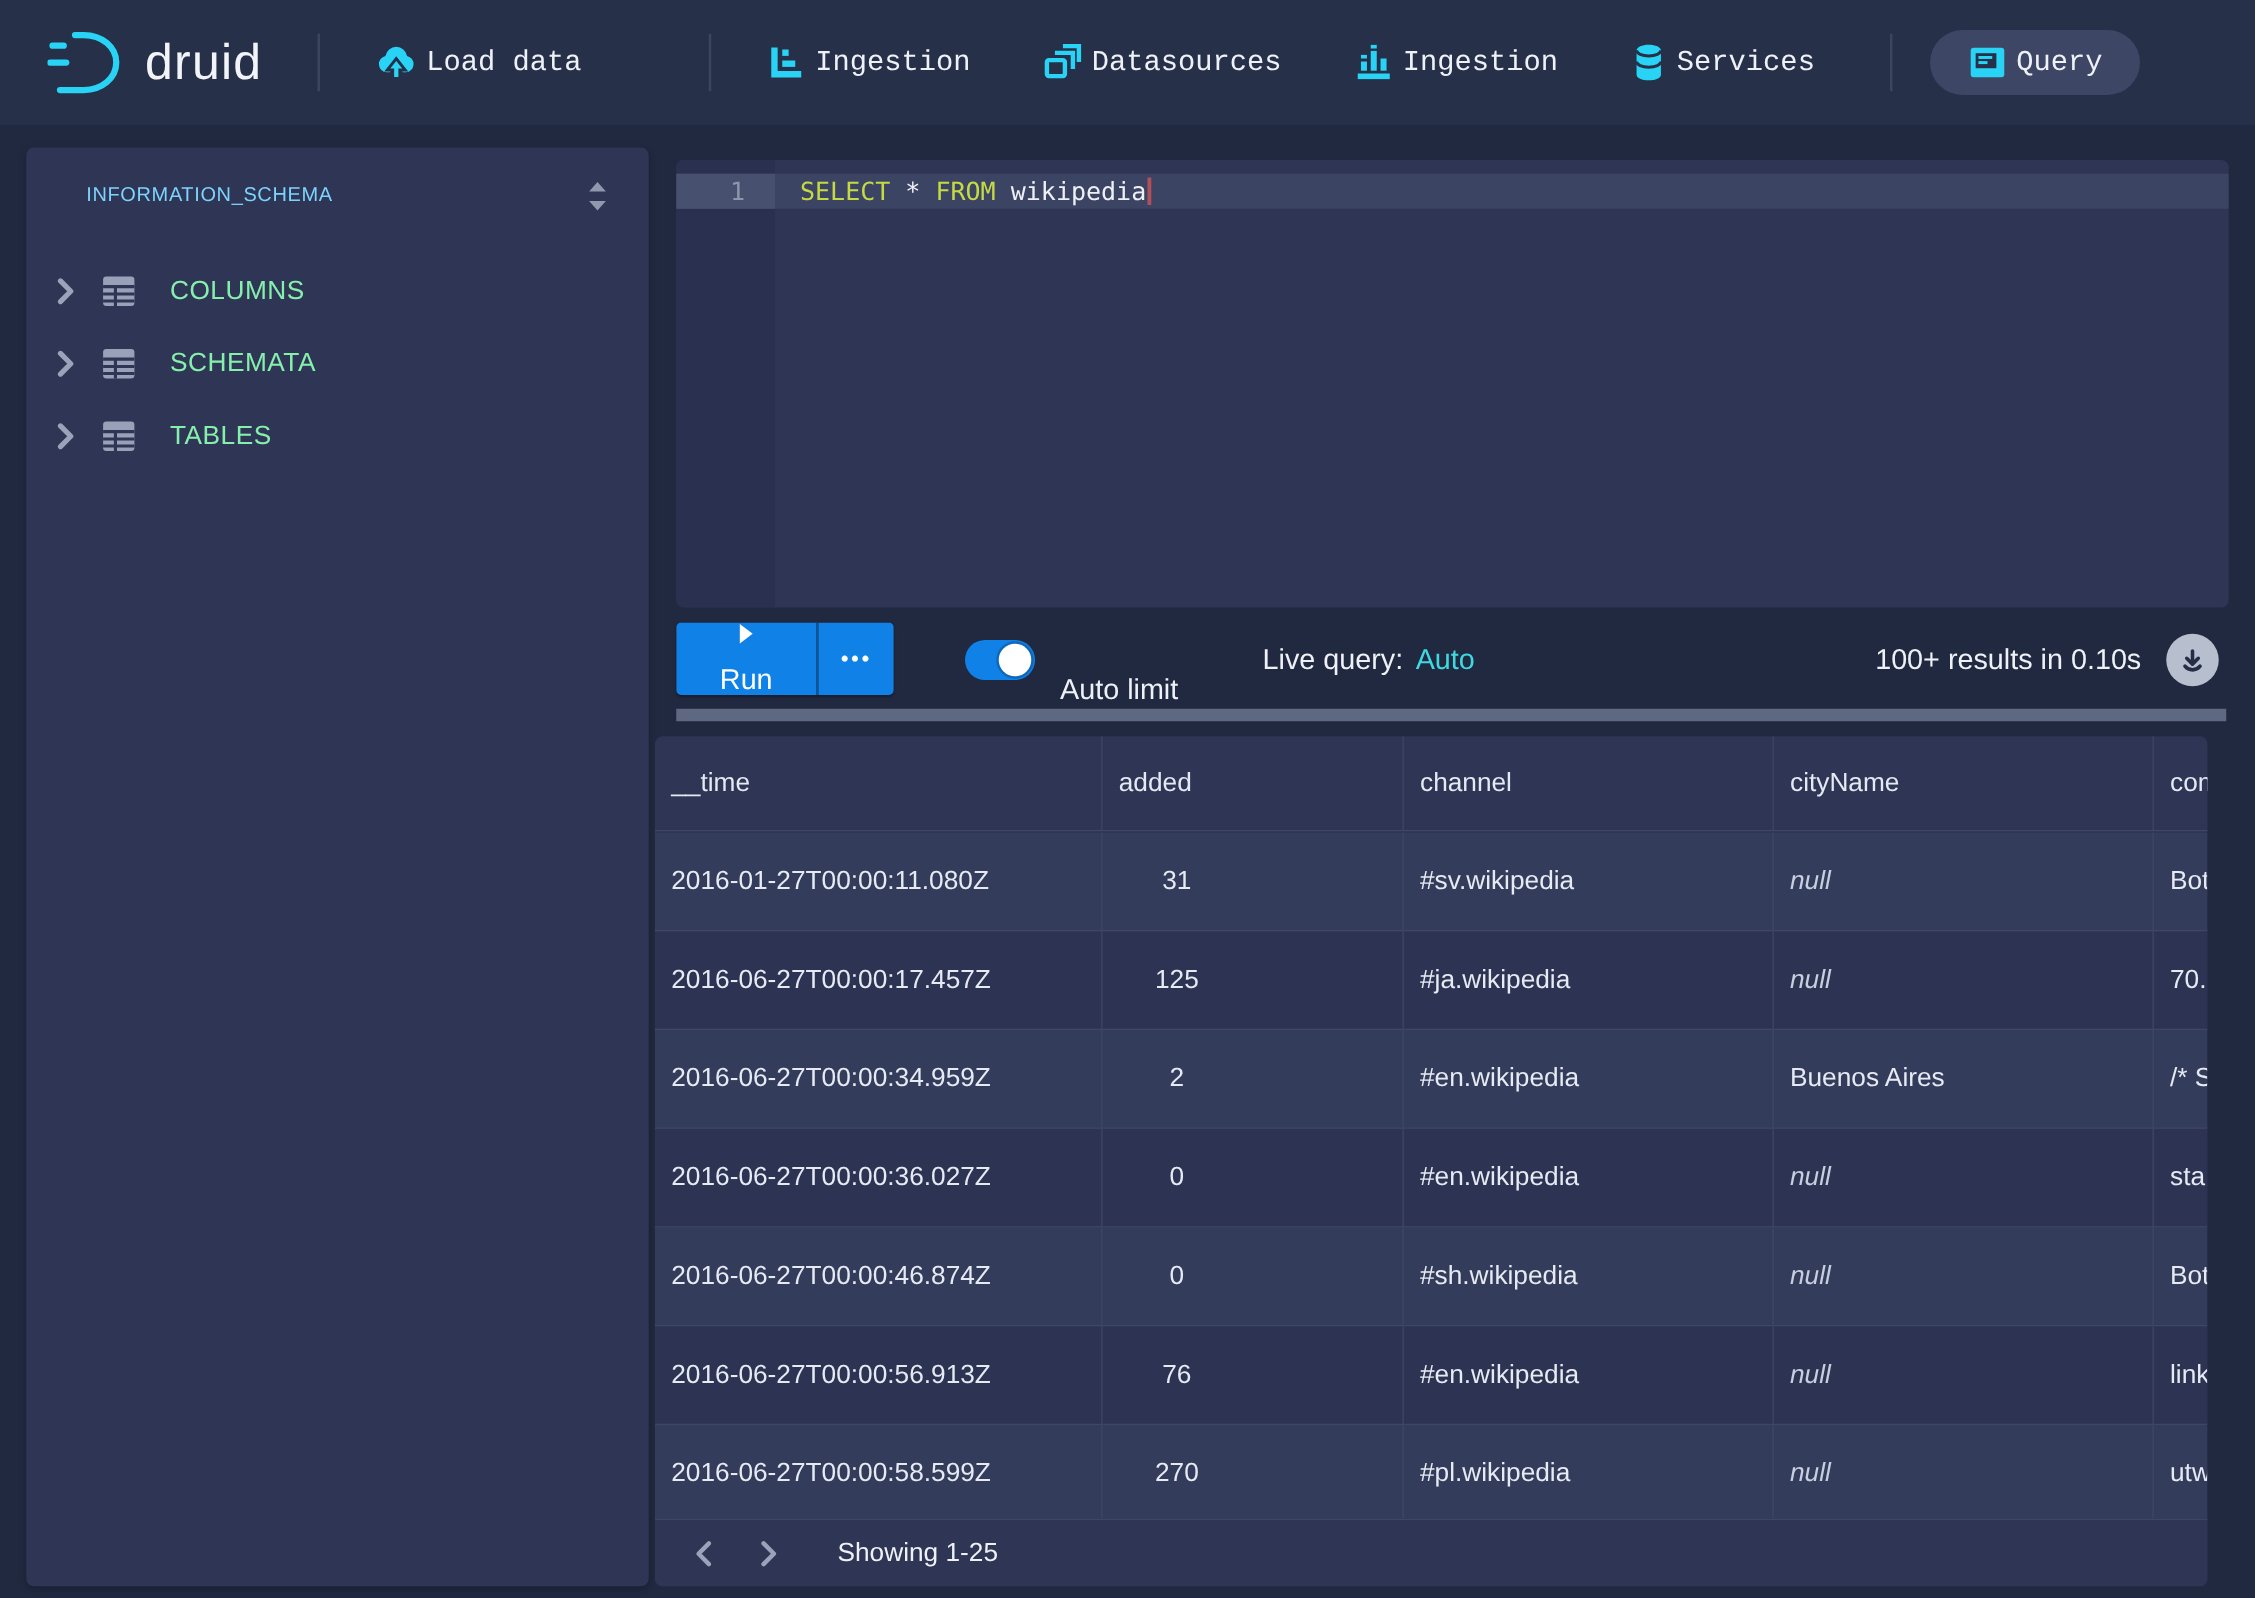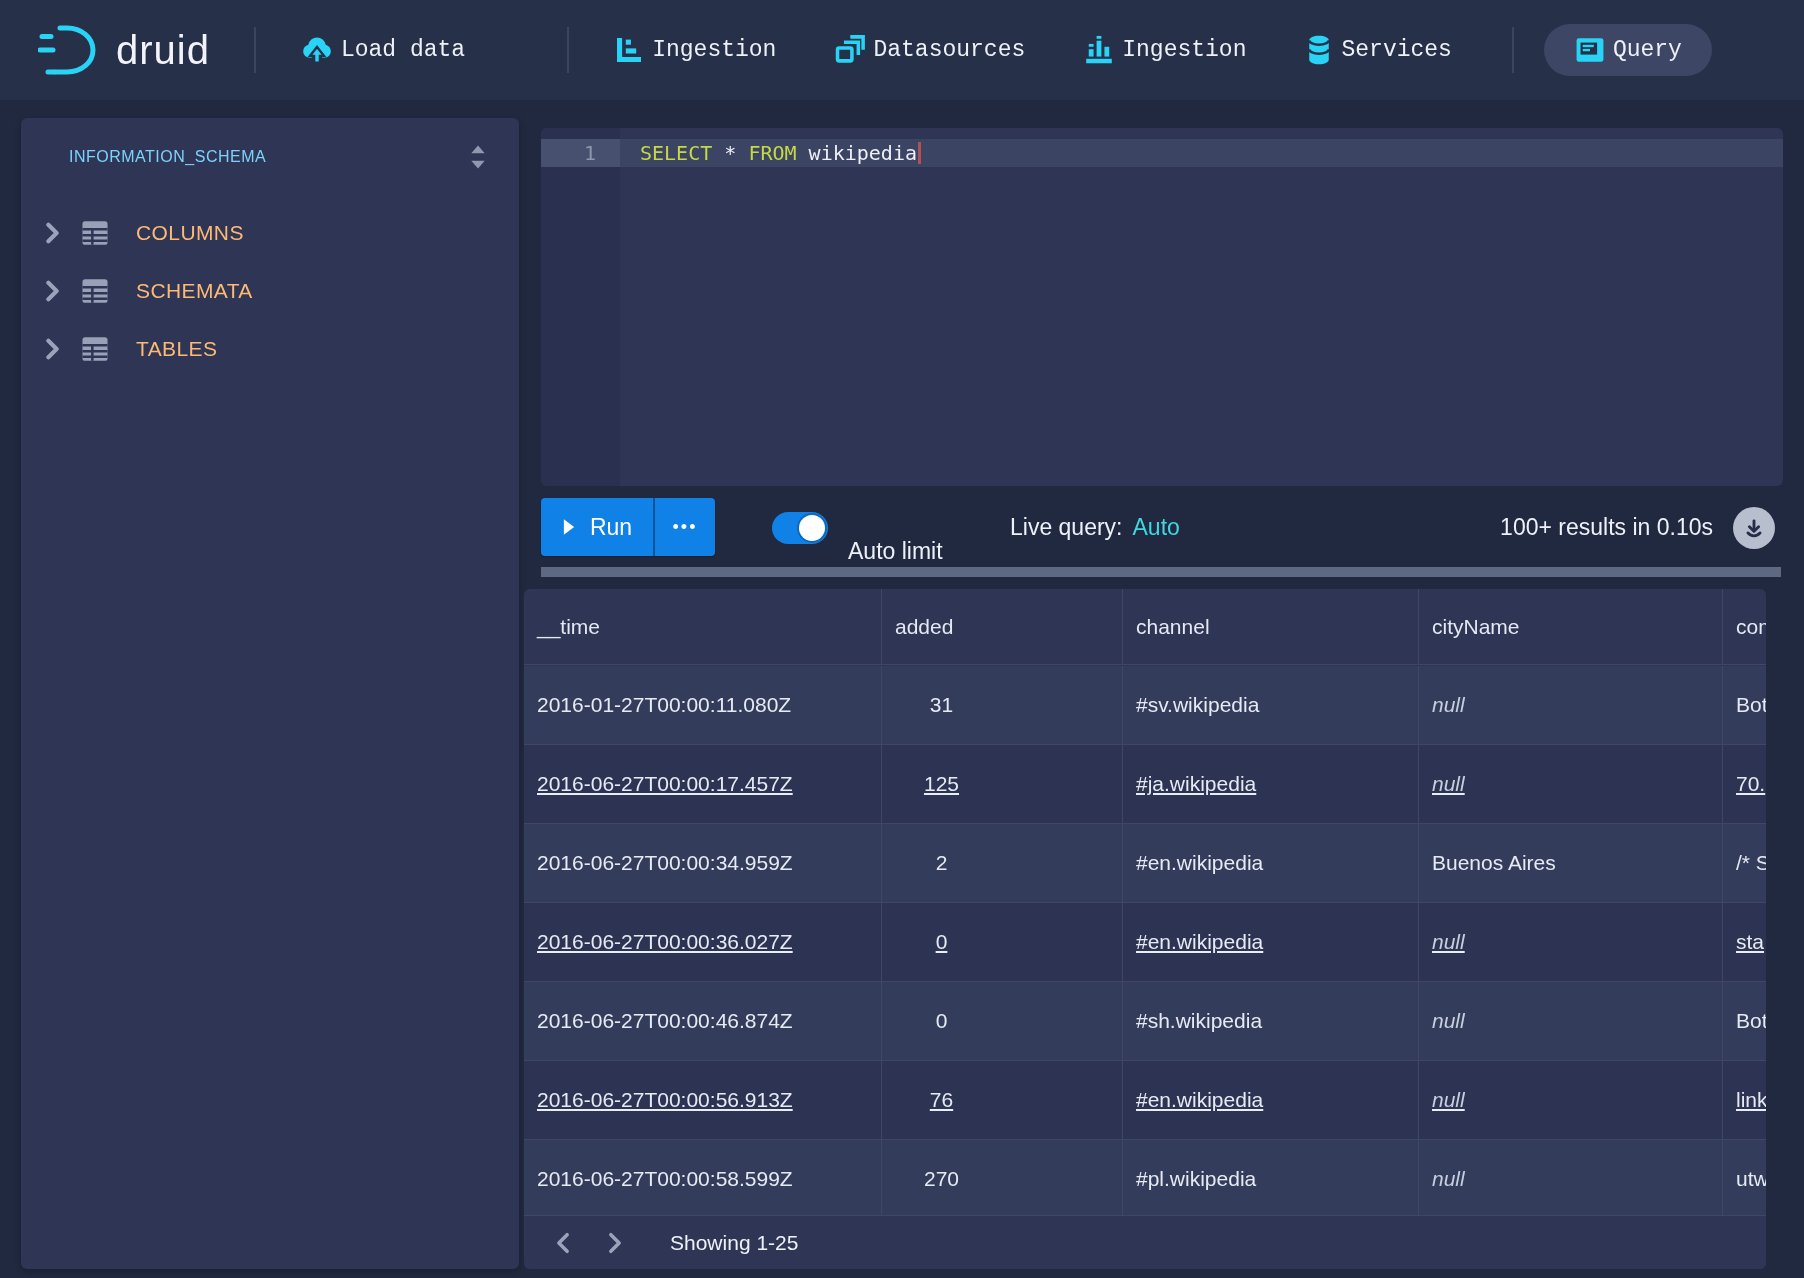--- a/index.html
+++ b/index.html
@@ -30,42 +30,42 @@
   
   .sidebar{position:absolute;left:21px;top:118px;width:498px;height:1151px;
            background:var(--panel);border-radius:6px;box-shadow:0 2px 6px rgba(0,0,0,.25);}
   .sidebar-header{display:flex;align-items:center;justify-content:space-between;
                   padding:26px 30px 0 28px;cursor:pointer;}
   .sidebar-title{font-size:16px;color:#7dd3fc;letter-spacing:.5px;margin-left:20px;}
   .tree{margin-top:34px;}
   .tree-item{display:flex;align-items:center;height:58px;padding-left:24px;cursor:pointer;}
   .tree-item .chev{margin-right:20px;}
   .tree-item .tbl-ico{margin-right:26px;}
-  .tree-label{font-size:21px;color:#fdba74;letter-spacing:.4px;}
+  .tree-label{font-size:21px;color:#86efac;letter-spacing:.4px;}
 
   
   .editor{position:absolute;left:541px;top:128px;width:1242px;height:358px;
           background:var(--panel);border-radius:6px;overflow:hidden;cursor:text;}
   .gutter{position:absolute;left:0;top:0;width:79px;height:358px;background:var(--editor-gutter);}
   .active-line{position:absolute;left:0;top:11px;width:100%;height:28px;background:var(--active-line);}
   .active-gutter{position:absolute;left:0;top:11px;width:79px;height:28px;background:var(--active-gutter);}
   .code-row{position:absolute;left:0;top:11px;width:100%;height:28px;line-height:28px;
             font-family:"DejaVu Sans Mono",monospace;font-size:20px;}
   .lineno{position:absolute;left:0;top:0;width:79px;text-align:right;padding-right:24px;color:#8d96ad;}
   .code{position:absolute;left:99px;top:0;white-space:pre;color:#eef0f6;}
   .code .kw{color:var(--kw);}
   .caret{display:inline-block;width:3px;height:22px;background:var(--cursor);
          vertical-align:-4px;margin-left:1px;}
 
   
   .runbar{position:absolute;left:0;top:486px;width:1804px;height:100px;}
   .btn-group{position:absolute;left:541px;top:12px;height:58px;display:flex;
              border-radius:4px;overflow:hidden;box-shadow:0 1px 2px rgba(0,0,0,.3);}
   .btn{background:var(--blue);color:#fff;display:flex;align-items:center;justify-content:center;cursor:pointer;}
-  .btn-run{width:112px;gap:14px;font-size:23px;}
+  .btn-run{width:112px;gap:14px;font-size:23px;flex-direction:column;}
   .btn-more{width:62px;border-left:2px solid rgba(10,30,55,.45);letter-spacing:2px;}
   .switch{position:absolute;left:772px;top:26px;width:56px;height:32px;border-radius:16px;
           background:var(--blue);cursor:pointer;}
   .knob{position:absolute;right:3px;top:3px;width:26px;height:26px;border-radius:50%;
         background:#fff;box-shadow:0 0 0 2px rgba(12,60,110,.35);}
   .switch-label{position:absolute;left:848px;top:0;height:82px;display:flex;align-items:center;
                 font-size:23px;color:#eef1f7;cursor:pointer;margin-top:24px;}
   .live-query{position:absolute;left:1010px;top:0;height:82px;display:flex;align-items:center;
               font-size:23px;color:#eef1f7;gap:10px;}
   .live-query .val{color:var(--link);cursor:pointer;}
@@ -78,21 +78,21 @@
 
   
   .results{position:absolute;left:524px;top:589px;width:1242px;height:680px;
            background:var(--panel);border-radius:6px;overflow:hidden;}
   .thead{display:flex;height:76px;border-bottom:1px solid var(--panel-line);}
   .thcell{display:flex;align-items:center;padding-left:13px;font-size:21px;color:#e4e9f3;
           border-right:1px solid var(--panel-line);cursor:pointer;}
   .tbody{position:absolute;left:0;top:77px;width:100%;bottom:54px;overflow:hidden;}
   .trow{display:flex;height:79px;}
   .trow.odd{background:var(--row-odd);}
-  .trow.even{background:var(--row-even);text-decoration:underline;}
+  .trow.even{background:var(--row-even);}
   .tcell{display:flex;align-items:center;padding-left:13px;font-size:21px;color:#e6eaf3;
          border-right:1px solid var(--panel-line);border-bottom:1px solid var(--panel-line);
          overflow:hidden;white-space:nowrap;cursor:pointer;}
   .col-time{width:358px;flex:0 0 auto;}
   .col-added{width:241px;flex:0 0 auto;justify-content:center;padding-left:0;padding-right:121px;}
   .col-channel{width:296px;flex:0 0 auto;}
   .col-cityname{width:304px;flex:0 0 auto;}
   .col-comment{flex:1 1 auto;border-right:none;}
   .tcell.null{font-style:italic;color:var(--muted);}
   .pager{position:absolute;left:0;bottom:0;width:100%;height:54px;background:var(--panel);

